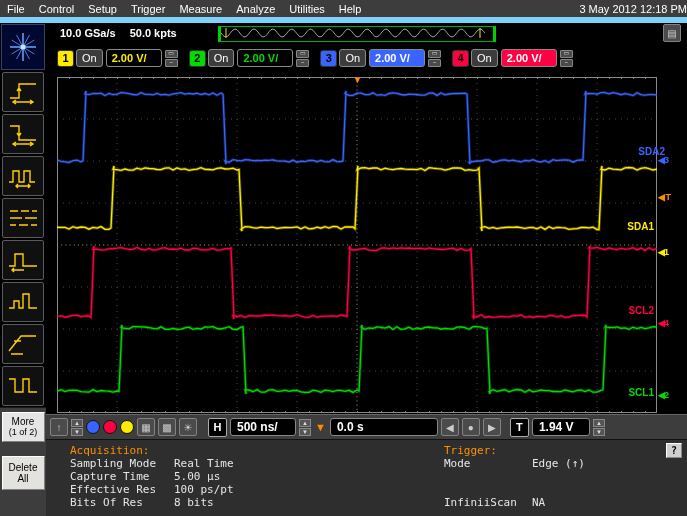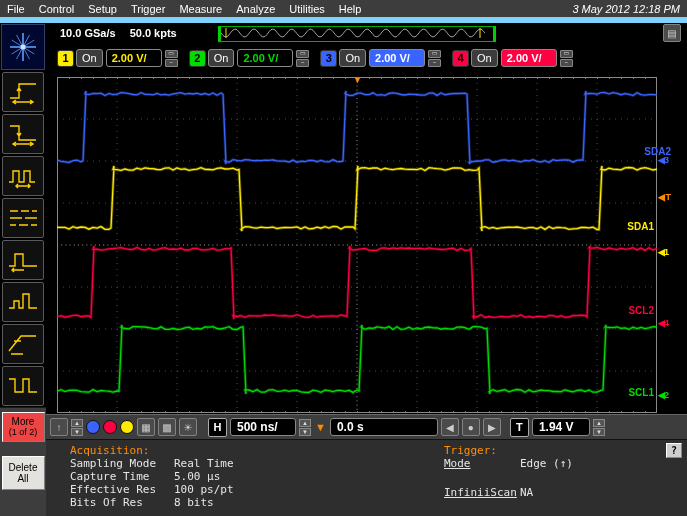--- a/index.html
+++ b/index.html
@@ -1,28 +1,28 @@
 <!DOCTYPE html>
 <html><head>
 <meta charset="utf-8">
 <style>
   html,body{margin:0;padding:0;}
   body{width:687px;height:516px;overflow:hidden;background:#222;font-family:"Liberation Sans",sans-serif;}
   button{font-family:inherit;cursor:default;}
   .window{width:687px;height:516px;display:flex;flex-direction:column;background:#000;}
   .menubar{flex:0 0 17px;background:#3d3d3d;color:#fff;display:flex;align-items:center;font-size:11px;border-bottom:6px solid #7dd3fc;}
   .menu-item{padding:1px 7px;}
-  .clock{margin-left:auto;padding-right:7px;font-style:italic;}
+  .clock{margin-left:auto;}
   .body-row{flex:1;display:flex;min-height:0;}
   .left-col{flex:0 0 46px;background:#000;display:flex;flex-direction:column;align-items:center;}
   .side-icons{display:flex;flex-direction:column;align-items:center;}
   .side-btn-icon{width:42px;height:40px;margin:1px 0;background:#101010;border:1px solid #5a5a5a;border-radius:2px;display:flex;align-items:center;justify-content:center;padding:0;}
   .logo-box{width:42px;height:44px;margin:1px 0;background:#000830;border:1px solid #33406a;display:flex;align-items:center;justify-content:center;}
   .side-bottom{flex:1;width:46px;background:#3d3d3d;display:flex;flex-direction:column;align-items:center;border-top:1px solid #1a1a1a;}
-  .side-btn{width:43px;background:#ef4444;border:1px solid #808080;border-top-color:#fff;border-left-color:#fff;color:#000;font-size:10px;line-height:11px;padding:3px 0;}
+  .side-btn{width:43px;background:#e5e5e5;border:1px solid #808080;border-top-color:#fff;border-left-color:#fff;color:#000;font-size:10px;line-height:11px;padding:3px 0;}
   .side-btn .l2{font-size:9px;}
   .more-btn{margin-top:4px;}
   .delete-btn{margin-top:14px;padding:5px 0;background:#e4e2de;}
   .right-col{flex:1;display:flex;flex-direction:column;min-width:0;}
   .acq-bar{flex:0 0 20px;background:#000;color:#fff;font-size:11px;display:flex;align-items:center;position:relative;}
   .acq-text{margin-left:14px;font-weight:bold;}
   .preview{position:absolute;left:172px;top:3px;width:272px;height:14px;border:1px solid #00b000;border-left:3px solid #00d000;border-right:3px solid #00d000;background:#000;}
   .acq-right-icon{position:absolute;right:6px;top:1px;}
   .channel-bar{flex:0 0 30px;background:#000;display:flex;align-items:center;}
   .ch-group{display:flex;align-items:center;margin-left:12px;}
@@ -47,21 +47,21 @@
   .tabrow{flex:0 0 21px;background:#3d3d3d;display:flex;align-items:flex-end;padding-left:4px;gap:2px;border-top:1px solid #202020;}
   .tab{height:18px;padding:2px 10px 0;font-size:11px;color:#000;background:#6e6e6e;border:1px solid #222;border-bottom:none;border-radius:4px 4px 0 0;}
   .tab.active{background:#9c9c9c;}
   .status-panel{flex:1;background:#2e2e2e;border-top:1px solid #111;position:relative;font-family:"DejaVu Sans Mono",monospace;font-size:11px;color:#e6e6e6;}
   .stat-header{color:#ff9000;}
   .stat-block{position:absolute;top:4px;line-height:13px;}
   .stat-block.acq{left:24px;}
   .stat-block.trig{left:398px;}
   .stat-row{display:flex;}
   .stat-row .lbl{width:104px;}
-  .trig .stat-row .lbl{width:76px;text-decoration:underline;}
+  .trig .stat-row .lbl{width:88px;}
   .help-btn{position:absolute;top:3px;right:5px;width:16px;height:15px;background:#cfcfcf;border:1px solid #888;border-top-color:#fff;border-left-color:#fff;font-size:10px;font-weight:bold;color:#000;padding:0;}
 </style>
 </head>
 <body>
 
 <div class="window">
   <div class="menubar">
     <div id="menu-items" style="display:flex">
         <div class="menu-item">File</div>
         <div class="menu-item">Control</div>
@@ -223,21 +223,21 @@
             <polyline points="0,82.8 4,84.3 8,84.8 12,85.5 16,83.6 20,83.1 24,84.8 26,83.8 29,14 28,16.8 32,17.6 36,16.4 40,16.6 44,16.2 48,18.5 52,16.5 56,17.7 60,17.1 64,15.6 68,15.9 72,16.6 76,17.5 80,17.8 84,15.6 88,17.3 92,17.4 96,17.8 100,16.4 104,17.9 108,17.3 112,18.1 116,16.9 120,16.3 124,15.7 128,17.2 132,16.4 136,17.0 140,16.2 144,17.5 148,16.5 152,17.8 156,16.0 160,18.3 164,16.0 166,17.3 169,87 168,83.9 172,85.3 176,82.7 180,83.4 184,83.9 188,82.7 192,82.9 196,83.7 200,83.5 204,83.7 208,83.2 212,83.3 216,82.8 220,83.9 224,84.1 228,84.1 232,85.0 236,83.1 240,85.3 244,84.2 248,84.6 252,83.3 256,83.5 260,84.7 264,83.4 268,84.7 272,84.8 276,82.6 280,84.7 284,84.5 286,84.0 289,14 288,16.6 292,18.4 296,18.4 300,16.1 304,16.1 308,17.6 312,17.6 316,15.8 320,18.2 324,17.7 328,18.4 332,16.5 336,15.8 340,16.4 344,17.5 348,18.0 352,17.2 356,17.3 360,17.5 364,18.1 368,18.1 372,16.2 376,16.0 380,18.4 384,15.9 388,17.8 392,17.0 396,16.6 400,16.5 404,16.4 408,16.2 410,17.1 413,87 412,85.3 416,84.6 420,84.0 424,84.0 428,82.8 432,82.8 436,85.2 440,84.5 444,83.2 448,82.8 452,83.9 456,83.1 460,84.1 464,84.9 468,83.4 472,84.0 476,82.6 480,84.4 484,85.0 488,83.6 492,85.5 496,82.7 500,83.6 504,83.1 508,82.8 512,83.2 516,85.2 520,83.3 524,82.8 526,83.2 529,14 528,17.4 532,16.3 536,16.6 540,17.1 544,15.7 548,15.6 552,16.9 556,15.6 560,16.3 564,17.7 568,16.6 572,17.3 576,18.5 580,15.7 584,17.7 588,18.2 592,17.6 596,17.6 600,17.9" fill="none" stroke="#3a64ff" stroke-width="3" stroke-opacity="0.3"></polyline>
             <polyline points="0,82.8 4,84.3 8,84.8 12,85.5 16,83.6 20,83.1 24,84.8 26,83.8 29,14 28,16.8 32,17.6 36,16.4 40,16.6 44,16.2 48,18.5 52,16.5 56,17.7 60,17.1 64,15.6 68,15.9 72,16.6 76,17.5 80,17.8 84,15.6 88,17.3 92,17.4 96,17.8 100,16.4 104,17.9 108,17.3 112,18.1 116,16.9 120,16.3 124,15.7 128,17.2 132,16.4 136,17.0 140,16.2 144,17.5 148,16.5 152,17.8 156,16.0 160,18.3 164,16.0 166,17.3 169,87 168,83.9 172,85.3 176,82.7 180,83.4 184,83.9 188,82.7 192,82.9 196,83.7 200,83.5 204,83.7 208,83.2 212,83.3 216,82.8 220,83.9 224,84.1 228,84.1 232,85.0 236,83.1 240,85.3 244,84.2 248,84.6 252,83.3 256,83.5 260,84.7 264,83.4 268,84.7 272,84.8 276,82.6 280,84.7 284,84.5 286,84.0 289,14 288,16.6 292,18.4 296,18.4 300,16.1 304,16.1 308,17.6 312,17.6 316,15.8 320,18.2 324,17.7 328,18.4 332,16.5 336,15.8 340,16.4 344,17.5 348,18.0 352,17.2 356,17.3 360,17.5 364,18.1 368,18.1 372,16.2 376,16.0 380,18.4 384,15.9 388,17.8 392,17.0 396,16.6 400,16.5 404,16.4 408,16.2 410,17.1 413,87 412,85.3 416,84.6 420,84.0 424,84.0 428,82.8 432,82.8 436,85.2 440,84.5 444,83.2 448,82.8 452,83.9 456,83.1 460,84.1 464,84.9 468,83.4 472,84.0 476,82.6 480,84.4 484,85.0 488,83.6 492,85.5 496,82.7 500,83.6 504,83.1 508,82.8 512,83.2 516,85.2 520,83.3 524,82.8 526,83.2 529,14 528,17.4 532,16.3 536,16.6 540,17.1 544,15.7 548,15.6 552,16.9 556,15.6 560,16.3 564,17.7 568,16.6 572,17.3 576,18.5 580,15.7 584,17.7 588,18.2 592,17.6 596,17.6 600,17.9" fill="none" stroke="#3a64ff" stroke-width="1.3"></polyline>
             <polyline points="0,150.3 4,150.4 8,150.4 12,152.0 16,149.7 20,151.0 24,150.0 28,150.3 32,152.2 36,150.4 40,151.1 44,149.6 48,152.3 52,152.3 54,151.0 57,89 56,92.5 60,92.7 64,93.4 68,92.0 72,93.1 76,93.2 80,91.2 84,92.3 88,90.8 92,91.5 96,91.7 100,92.5 104,92.7 108,91.1 112,90.8 116,93.1 120,90.9 124,92.3 128,91.8 132,93.3 136,92.6 140,92.2 144,90.6 148,92.4 152,92.5 156,92.8 160,91.4 164,90.9 168,92.0 172,91.9 176,91.2 180,93.0 182,92.6 185,154 184,152.2 188,149.7 192,149.8 196,150.7 200,151.1 204,150.1 208,150.7 212,150.6 216,150.1 220,151.5 224,150.8 228,150.5 232,150.6 236,150.4 240,149.8 244,151.8 248,150.0 252,151.9 256,151.5 260,150.2 264,151.2 268,149.7 272,151.0 276,149.5 280,149.7 284,152.0 288,150.0 292,149.9 296,150.0 298,151.9 301,89 300,93.0 304,91.0 308,90.7 312,91.6 316,91.0 320,90.9 324,92.9 328,91.2 332,92.1 336,92.7 340,91.9 344,91.5 348,92.2 352,92.4 356,92.3 360,92.7 364,91.5 368,93.5 372,90.7 376,91.2 380,91.6 384,91.9 388,93.1 392,92.2 396,91.0 400,90.9 404,91.2 408,93.4 412,92.7 416,93.3 420,93.1 422,91.1 425,154 424,150.4 428,149.7 432,151.4 436,150.4 440,151.6 444,150.8 448,150.5 452,150.2 456,150.3 460,150.0 464,150.7 468,151.4 472,150.6 476,150.5 480,151.9 484,150.0 488,152.4 492,149.7 496,151.5 500,150.3 504,150.6 508,150.8 512,152.3 516,151.8 520,151.6 524,150.5 528,150.5 532,150.9 536,150.1 540,152.5 542,152.5 545,89 544,92.4 548,93.0 552,91.2 556,92.2 560,92.4 564,92.9 568,90.8 572,90.5 576,90.9 580,93.0 584,91.3 588,90.7 592,91.6 596,93.0 600,92.1" fill="none" stroke="#ffeb00" stroke-width="3" stroke-opacity="0.3"></polyline>
             <polyline points="0,150.3 4,150.4 8,150.4 12,152.0 16,149.7 20,151.0 24,150.0 28,150.3 32,152.2 36,150.4 40,151.1 44,149.6 48,152.3 52,152.3 54,151.0 57,89 56,92.5 60,92.7 64,93.4 68,92.0 72,93.1 76,93.2 80,91.2 84,92.3 88,90.8 92,91.5 96,91.7 100,92.5 104,92.7 108,91.1 112,90.8 116,93.1 120,90.9 124,92.3 128,91.8 132,93.3 136,92.6 140,92.2 144,90.6 148,92.4 152,92.5 156,92.8 160,91.4 164,90.9 168,92.0 172,91.9 176,91.2 180,93.0 182,92.6 185,154 184,152.2 188,149.7 192,149.8 196,150.7 200,151.1 204,150.1 208,150.7 212,150.6 216,150.1 220,151.5 224,150.8 228,150.5 232,150.6 236,150.4 240,149.8 244,151.8 248,150.0 252,151.9 256,151.5 260,150.2 264,151.2 268,149.7 272,151.0 276,149.5 280,149.7 284,152.0 288,150.0 292,149.9 296,150.0 298,151.9 301,89 300,93.0 304,91.0 308,90.7 312,91.6 316,91.0 320,90.9 324,92.9 328,91.2 332,92.1 336,92.7 340,91.9 344,91.5 348,92.2 352,92.4 356,92.3 360,92.7 364,91.5 368,93.5 372,90.7 376,91.2 380,91.6 384,91.9 388,93.1 392,92.2 396,91.0 400,90.9 404,91.2 408,93.4 412,92.7 416,93.3 420,93.1 422,91.1 425,154 424,150.4 428,149.7 432,151.4 436,150.4 440,151.6 444,150.8 448,150.5 452,150.2 456,150.3 460,150.0 464,150.7 468,151.4 472,150.6 476,150.5 480,151.9 484,150.0 488,152.4 492,149.7 496,151.5 500,150.3 504,150.6 508,150.8 512,152.3 516,151.8 520,151.6 524,150.5 528,150.5 532,150.9 536,150.1 540,152.5 542,152.5 545,89 544,92.4 548,93.0 552,91.2 556,92.2 560,92.4 564,92.9 568,90.8 572,90.5 576,90.9 580,93.0 584,91.3 588,90.7 592,91.6 596,93.0 600,92.1" fill="none" stroke="#ffeb00" stroke-width="1.3"></polyline>
             <polyline points="0,239.7 4,238.7 8,240.2 12,239.3 16,238.4 20,238.1 24,239.7 28,238.9 32,239.0 34,240.5 37,169 36,172.4 40,172.1 44,173.1 48,172.7 52,171.8 56,171.5 60,171.1 64,170.6 68,171.6 72,172.4 76,172.4 80,170.5 84,172.3 88,173.0 92,171.4 96,173.1 100,172.7 104,171.3 108,170.7 112,172.3 116,172.0 120,172.4 124,171.2 128,173.0 132,173.0 136,171.4 140,171.3 144,172.8 148,172.9 152,172.4 156,171.4 160,173.2 164,172.9 168,171.7 172,171.8 174,171.0 177,242 176,238.4 180,239.5 184,238.6 188,240.3 192,238.7 196,238.8 200,239.0 204,238.9 208,238.0 212,238.4 216,237.9 220,238.6 224,238.8 228,238.5 232,239.2 236,239.0 240,237.6 244,239.0 248,240.2 252,240.3 256,238.4 260,240.1 264,239.3 268,239.2 272,239.1 276,238.8 280,239.4 284,238.0 288,238.8 290,239.4 293,169 292,171.1 296,173.0 300,172.5 304,171.9 308,171.5 312,173.2 316,173.3 320,173.3 324,171.2 328,170.9 332,171.9 336,170.8 340,171.6 344,170.8 348,171.3 352,171.0 356,171.6 360,171.3 364,171.4 368,172.2 372,171.0 376,171.6 380,172.0 384,172.5 388,172.4 392,171.6 396,171.2 400,173.4 404,171.5 408,173.4 412,173.1 414,171.5 417,242 416,239.4 420,239.9 424,237.7 428,240.5 432,239.5 436,240.3 440,240.1 444,239.4 448,239.9 452,239.9 456,238.6 460,239.3 464,237.8 468,240.4 472,239.4 476,240.5 480,239.4 484,239.4 488,240.0 492,238.4 496,238.6 500,239.9 504,238.7 508,240.4 512,240.0 516,238.3 520,238.6 524,238.2 528,238.5 530,240.1 533,169 532,170.9 536,171.2 540,170.5 544,171.7 548,172.6 552,170.9 556,171.9 560,172.6 564,171.3 568,172.1 572,171.9 576,170.6 580,172.9 584,170.9 588,173.4 592,170.8 596,173.0 600,171.3" fill="none" stroke="#ff0043" stroke-width="3" stroke-opacity="0.3"></polyline>
             <polyline points="0,239.7 4,238.7 8,240.2 12,239.3 16,238.4 20,238.1 24,239.7 28,238.9 32,239.0 34,240.5 37,169 36,172.4 40,172.1 44,173.1 48,172.7 52,171.8 56,171.5 60,171.1 64,170.6 68,171.6 72,172.4 76,172.4 80,170.5 84,172.3 88,173.0 92,171.4 96,173.1 100,172.7 104,171.3 108,170.7 112,172.3 116,172.0 120,172.4 124,171.2 128,173.0 132,173.0 136,171.4 140,171.3 144,172.8 148,172.9 152,172.4 156,171.4 160,173.2 164,172.9 168,171.7 172,171.8 174,171.0 177,242 176,238.4 180,239.5 184,238.6 188,240.3 192,238.7 196,238.8 200,239.0 204,238.9 208,238.0 212,238.4 216,237.9 220,238.6 224,238.8 228,238.5 232,239.2 236,239.0 240,237.6 244,239.0 248,240.2 252,240.3 256,238.4 260,240.1 264,239.3 268,239.2 272,239.1 276,238.8 280,239.4 284,238.0 288,238.8 290,239.4 293,169 292,171.1 296,173.0 300,172.5 304,171.9 308,171.5 312,173.2 316,173.3 320,173.3 324,171.2 328,170.9 332,171.9 336,170.8 340,171.6 344,170.8 348,171.3 352,171.0 356,171.6 360,171.3 364,171.4 368,172.2 372,171.0 376,171.6 380,172.0 384,172.5 388,172.4 392,171.6 396,171.2 400,173.4 404,171.5 408,173.4 412,173.1 414,171.5 417,242 416,239.4 420,239.9 424,237.7 428,240.5 432,239.5 436,240.3 440,240.1 444,239.4 448,239.9 452,239.9 456,238.6 460,239.3 464,237.8 468,240.4 472,239.4 476,240.5 480,239.4 484,239.4 488,240.0 492,238.4 496,238.6 500,239.9 504,238.7 508,240.4 512,240.0 516,238.3 520,238.6 524,238.2 528,238.5 530,240.1 533,169 532,170.9 536,171.2 540,170.5 544,171.7 548,172.6 552,170.9 556,171.9 560,172.6 564,171.3 568,172.1 572,171.9 576,170.6 580,172.9 584,170.9 588,173.4 592,170.8 596,173.0 600,171.3" fill="none" stroke="#ff0043" stroke-width="1.3"></polyline>
             <polyline points="0,314.4 4,312.6 8,314.5 12,313.3 16,313.1 20,313.3 24,314.7 28,314.9 32,315.2 36,312.6 40,314.6 44,313.5 48,313.9 52,314.2 56,315.1 60,314.0 62,314.2 65,248 64,250.1 68,251.5 72,251.8 76,249.6 80,249.7 84,249.8 88,250.0 92,250.6 96,251.4 100,251.9 104,249.8 108,252.3 112,252.3 116,251.4 120,252.5 124,252.1 128,250.8 132,250.1 136,252.3 140,251.4 144,252.0 148,250.0 152,250.1 156,249.6 160,251.5 164,252.0 168,251.0 172,249.6 176,252.3 180,252.5 184,250.1 186,249.8 189,317 188,312.7 192,313.0 196,314.7 200,312.6 204,315.2 208,315.1 212,312.9 216,312.7 220,314.3 224,314.1 228,313.2 232,314.3 236,313.5 240,313.4 244,314.9 248,315.3 252,315.4 256,313.1 260,313.9 264,315.4 268,313.1 272,313.6 276,314.6 280,313.4 284,313.4 288,314.3 292,313.3 296,315.4 300,312.9 302,313.9 305,248 304,249.9 308,252.4 312,251.0 316,251.4 320,249.8 324,250.4 328,251.1 332,249.6 336,252.5 340,249.8 344,252.4 348,251.9 352,250.2 356,252.4 360,251.0 364,252.0 368,250.5 372,250.0 376,250.8 380,250.8 384,252.2 388,251.3 392,251.8 396,252.0 400,250.2 404,250.0 408,250.7 412,252.3 416,249.7 420,249.6 424,250.1 428,251.6 430,251.3 433,317 432,314.8 436,312.7 440,314.4 444,313.5 448,312.6 452,314.9 456,313.4 460,312.5 464,313.0 468,315.2 472,312.8 476,314.8 480,314.1 484,313.0 488,313.6 492,313.6 496,314.5 500,314.5 504,314.7 508,312.9 512,314.0 516,314.9 520,313.5 524,312.9 528,314.5 532,313.0 536,315.2 540,315.1 544,313.3 546,312.7 549,248 548,250.1 552,250.4 556,250.7 560,249.9 564,251.3 568,250.9 572,252.3 576,250.2 580,251.6 584,250.4 588,251.6 592,250.8 596,249.7 600,250.0" fill="none" stroke="#00dc00" stroke-width="3" stroke-opacity="0.3"></polyline>
             <polyline points="0,314.4 4,312.6 8,314.5 12,313.3 16,313.1 20,313.3 24,314.7 28,314.9 32,315.2 36,312.6 40,314.6 44,313.5 48,313.9 52,314.2 56,315.1 60,314.0 62,314.2 65,248 64,250.1 68,251.5 72,251.8 76,249.6 80,249.7 84,249.8 88,250.0 92,250.6 96,251.4 100,251.9 104,249.8 108,252.3 112,252.3 116,251.4 120,252.5 124,252.1 128,250.8 132,250.1 136,252.3 140,251.4 144,252.0 148,250.0 152,250.1 156,249.6 160,251.5 164,252.0 168,251.0 172,249.6 176,252.3 180,252.5 184,250.1 186,249.8 189,317 188,312.7 192,313.0 196,314.7 200,312.6 204,315.2 208,315.1 212,312.9 216,312.7 220,314.3 224,314.1 228,313.2 232,314.3 236,313.5 240,313.4 244,314.9 248,315.3 252,315.4 256,313.1 260,313.9 264,315.4 268,313.1 272,313.6 276,314.6 280,313.4 284,313.4 288,314.3 292,313.3 296,315.4 300,312.9 302,313.9 305,248 304,249.9 308,252.4 312,251.0 316,251.4 320,249.8 324,250.4 328,251.1 332,249.6 336,252.5 340,249.8 344,252.4 348,251.9 352,250.2 356,252.4 360,251.0 364,252.0 368,250.5 372,250.0 376,250.8 380,250.8 384,252.2 388,251.3 392,251.8 396,252.0 400,250.2 404,250.0 408,250.7 412,252.3 416,249.7 420,249.6 424,250.1 428,251.6 430,251.3 433,317 432,314.8 436,312.7 440,314.4 444,313.5 448,312.6 452,314.9 456,313.4 460,312.5 464,313.0 468,315.2 472,312.8 476,314.8 480,314.1 484,313.0 488,313.6 492,313.6 496,314.5 500,314.5 504,314.7 508,312.9 512,314.0 516,314.9 520,313.5 524,312.9 528,314.5 532,313.0 536,315.2 540,315.1 544,313.3 546,312.7 549,248 548,250.1 552,250.4 556,250.7 560,249.9 564,251.3 568,250.9 572,252.3 576,250.2 580,251.6 584,250.4 588,251.6 592,250.8 596,249.7 600,250.0" fill="none" stroke="#00dc00" stroke-width="1.3"></polyline>
           </svg>
         <div id="overlays">
-            <div class="wf-label" style="color: rgb(58, 100, 255); right: 16px; top: 73px;">SDA2</div>
+            <div class="wf-label" style="color: rgb(58, 100, 255); right: 22px; top: 73px;">SDA2</div>
             <div class="gmark" style="color: rgb(58, 100, 255); left: 612px; top: 82px;">◀3</div>
             <div class="wf-label" style="color: rgb(255, 235, 0); right: 33px; top: 148px;">SDA1</div>
             <div class="gmark" style="color: rgb(255, 235, 0); left: 612px; top: 174px;">◀1</div>
             <div class="wf-label" style="color: rgb(255, 0, 67); right: 33px; top: 232px;">SCL2</div>
             <div class="gmark" style="color: rgb(255, 0, 67); left: 612px; top: 245px;">◀4</div>
             <div class="wf-label" style="color: rgb(0, 220, 0); right: 33px; top: 314px;">SCL1</div>
             <div class="gmark" style="color: rgb(0, 220, 0); left: 612px; top: 317px;">◀2</div>
             <div class="gmark" style="color: rgb(255, 140, 0); left: 612px; top: 119px;">◀ T</div>
             <div class="trig-top" style="left: 307px; top: 2px;">▼</div>
           </div>
@@ -297,21 +297,21 @@
               </div>
             </div>
         </div>
         <div class="stat-block trig">
           <div class="stat-header">Trigger:</div>
           <div id="trig-rows">
               <div class="stat-row">
                 <span class="lbl">Mode</span>
                 <span class="val">Edge (↑)</span>
               </div>
-              <div class="stat-row" style="margin-top: 16px;">
+              <div class="stat-row" style="margin-top: 26px;">
                 <span class="lbl">InfiniiScan</span>
                 <span class="val">NA</span>
               </div>
             </div>
         </div>
         <button class="help-btn">?</button>
       </div>
     </div>
   </div>
 </div>

